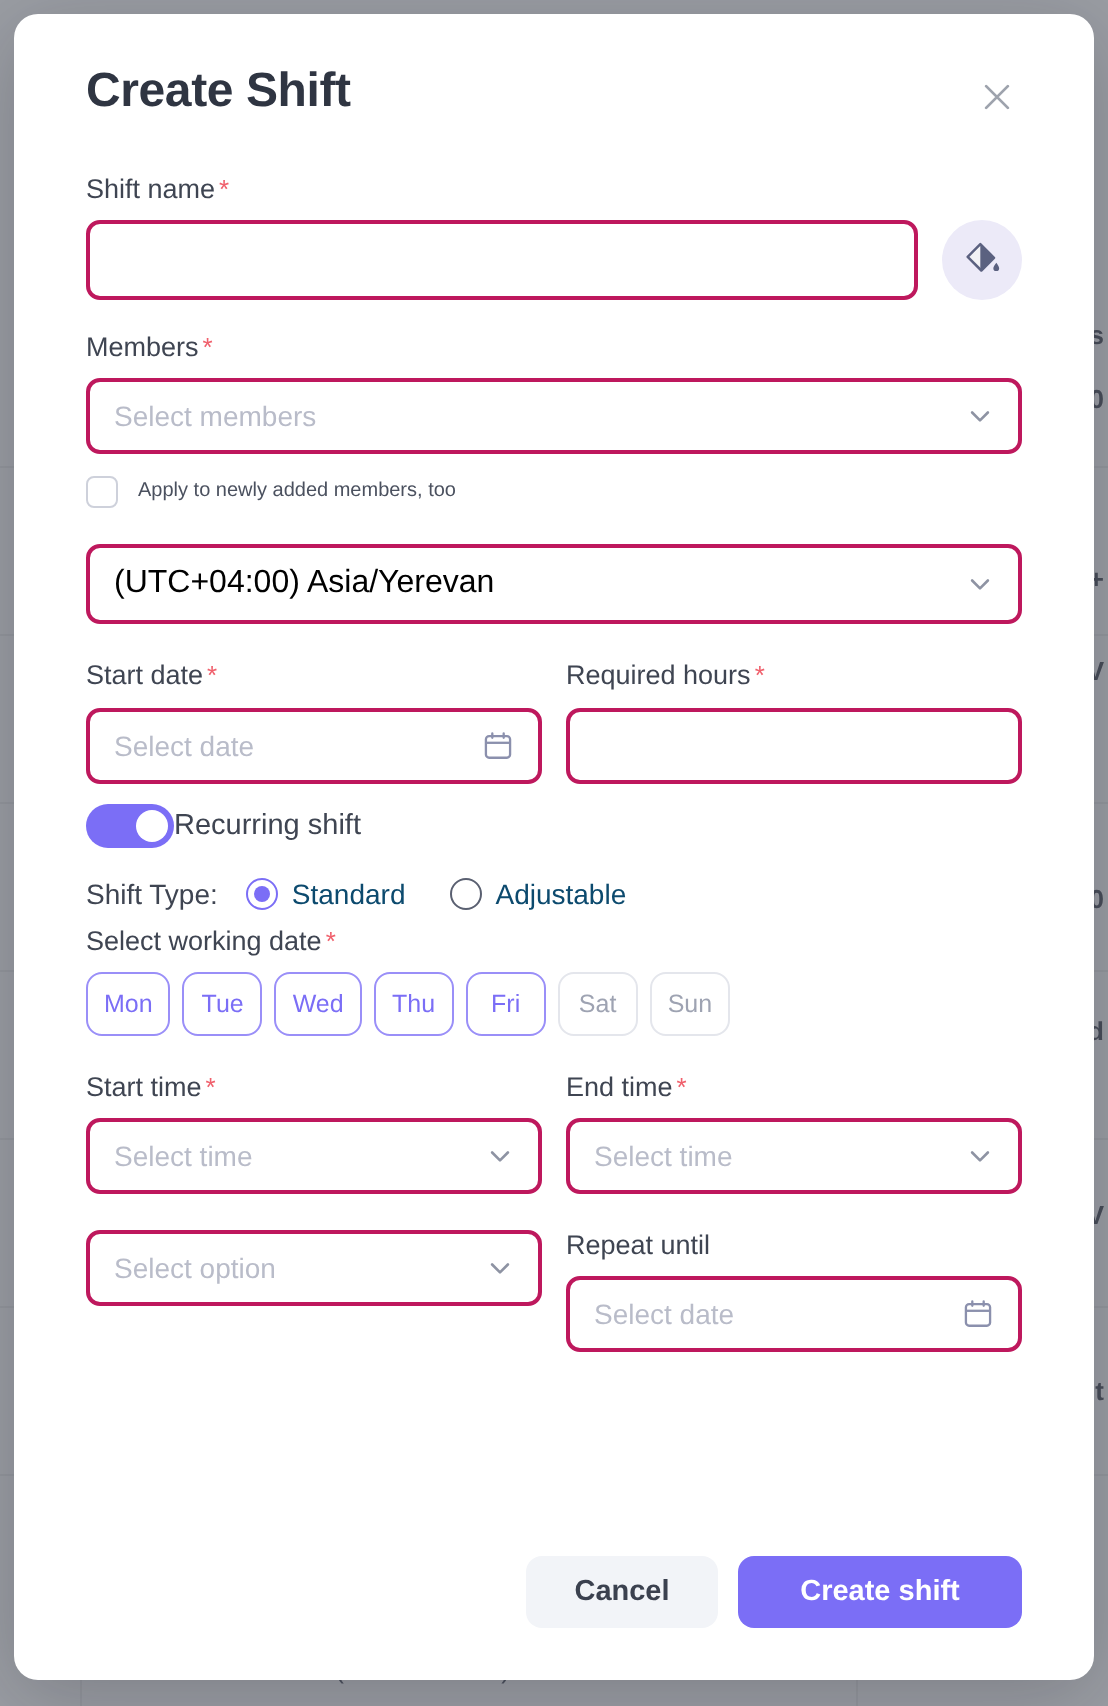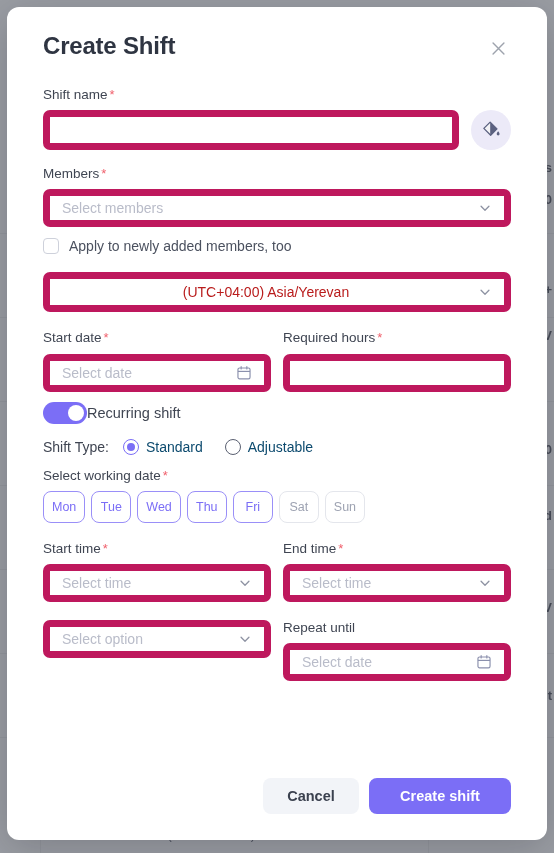--- a/index.html
+++ b/index.html
@@ -127,42 +127,41 @@
   }
 
   
   .field { margin-bottom: 16px; }
 
   
   .input-box,
   .select-box {
     width: 100%;
     height: 38px;
-    border: 7px solid #be185d;
+    border: 2px solid #be185d;
     border-radius: 7px;
     background: #fff;
     display: flex;
     align-items: center;
     padding: 0 12px;
     font-size: 14px;
   }
   .placeholder {
     color: #b9bcc9;
     font-size: 14px;
     flex: 1 1 auto;
     white-space: nowrap;
     overflow: hidden;
   }
   .value-text {
-    color: #b91c1c;
-    font-size: 14px;
+    color: #000000;
+    font-size: 16px;
     flex: 1 1 auto;
     white-space: nowrap;
     overflow: hidden;
-    text-align: center;
   }
   .chev {
     flex: 0 0 auto;
     margin-left: 8px;
     color: #8e93a3;
     display: flex;
   }
   .cal-ico {
     flex: 0 0 auto;
     margin-left: 8px;
@@ -198,21 +197,21 @@
   }
   .checkbox {
     width: 16px; height: 16px;
     border: 1px solid #ced1db;
     border-radius: 4px;
     background: #fff;
     flex: 0 0 auto;
     cursor: pointer;
   }
   .check-label {
-    font-size: 14px;
+    font-size: 10px;
     color: #4b515f;
     line-height: 1;
   }
 
   
   .row2 {
     display: flex;
     gap: 12px;
     margin-bottom: 14px;
   }
@@ -243,21 +242,21 @@
   .toggle-label {
     font-size: 14.5px;
     color: #3f4552;
   }
 
   
   .radio-row {
     display: flex;
     align-items: center;
     gap: 10px;
-    margin-bottom: 13px;
+    margin-bottom: 8px;
   }
   .radio-row .rr-label {
     font-size: 14px;
     color: #3f4552;
     margin-right: 4px;
   }
   .radio-item {
     display: flex;
     align-items: center;
     gap: 7px;

